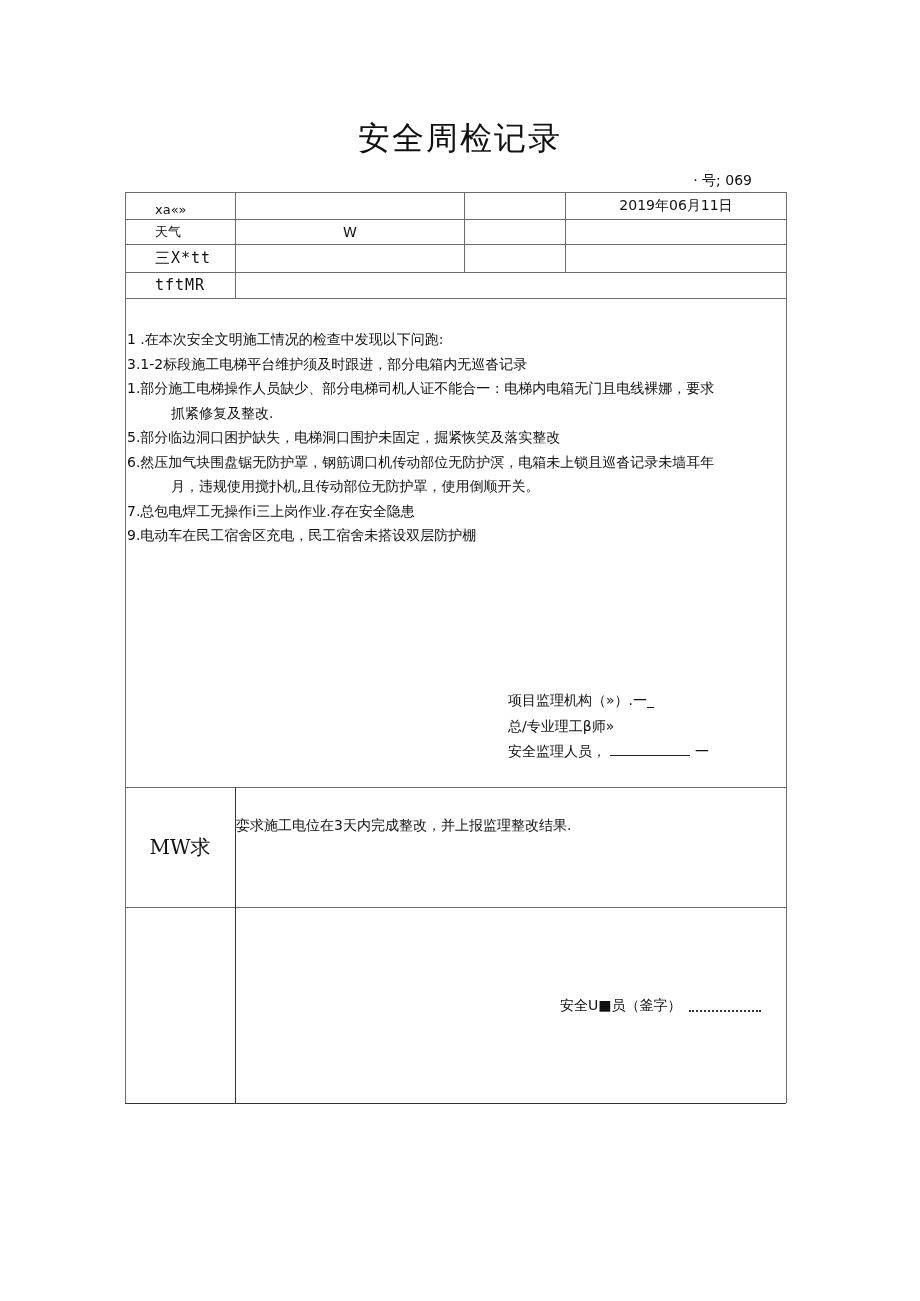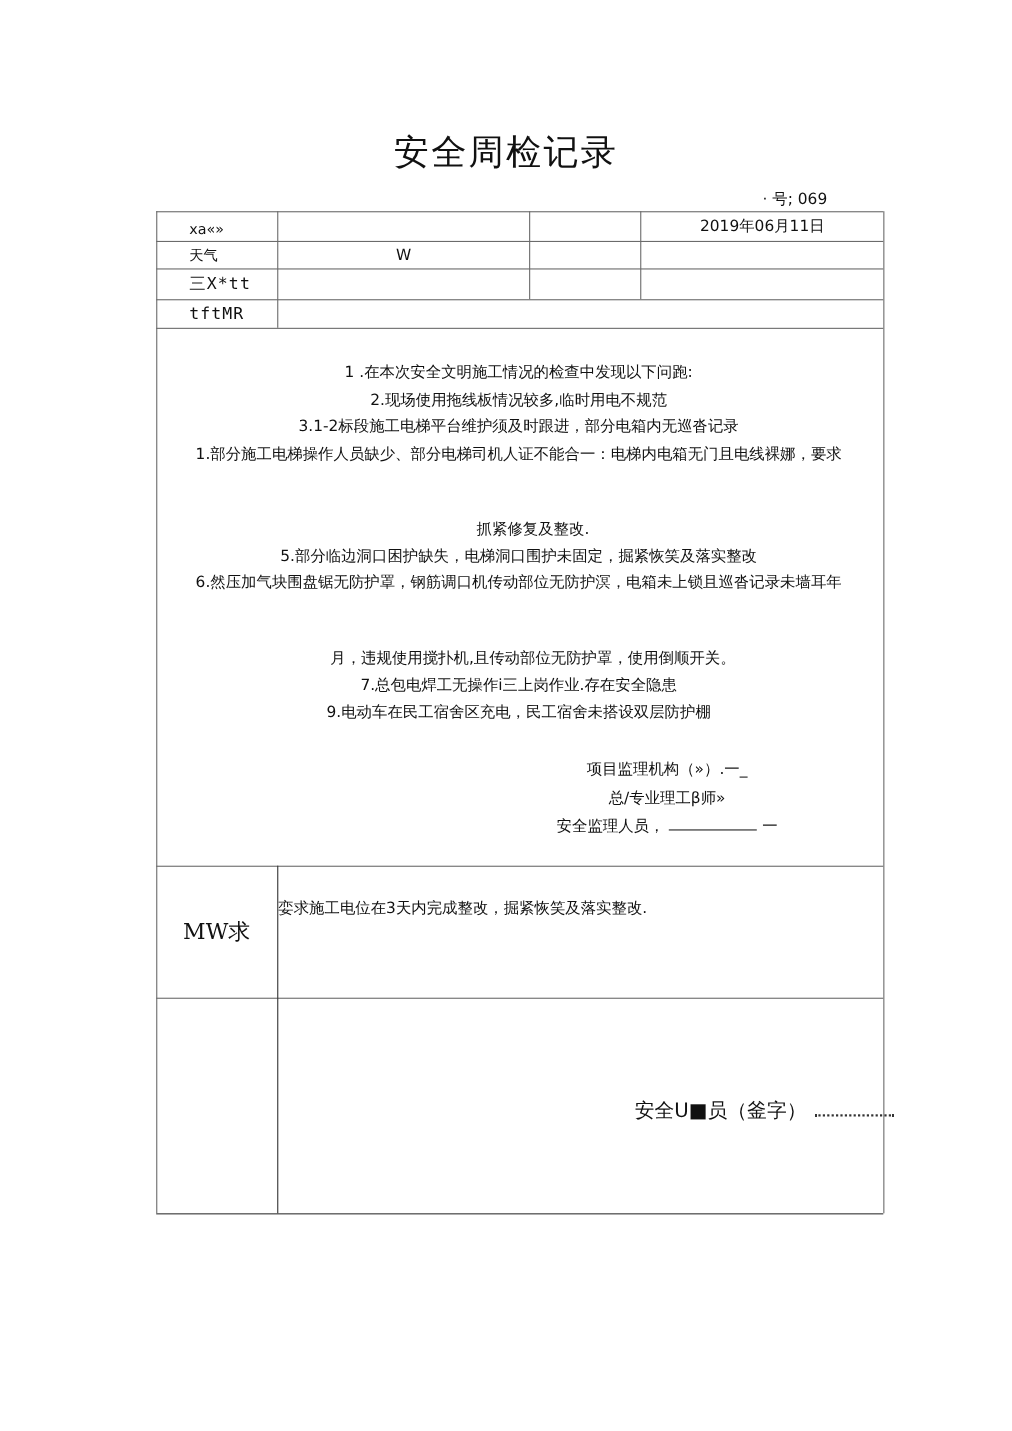--- a/index.html
+++ b/index.html
@@ -1,31 +1,31 @@
 <!DOCTYPE html>
 <html><head>
 <meta charset="utf-8">
 <style>
   html, body { margin:0; padding:0; background:#ffffff; }
   body { width:920px; height:1301px; position:relative; overflow:hidden;
          font-family:"DejaVu Sans","Liberation Sans",sans-serif; color:#111; }
   .title { position:absolute; left:0; width:920px; top:117px; text-align:center;
            font-family:"DejaVu Serif","Liberation Serif",serif; font-size:32px; letter-spacing:2px; color:#111; }
   .docno { position:absolute; right:168px; top:172px; font-size:14px; color:#111; }
-  .tbl { position:absolute; left:142px; top:192px; width:661px; height:911px;text-align:center; }
+  .tbl { position:absolute; left:125px; top:192px; width:661px; height:911px; }
   .line-h { position:absolute; height:0; border-top:1px solid #6b6b6b; }
   .line-v { position:absolute; width:0; border-left:1px solid #6b6b6b; }
   .cell { position:absolute; font-size:13px; display:flex; align-items:center; box-sizing:border-box; }
   .mono { font-family:"DejaVu Sans Mono","Liberation Mono",monospace; font-size:15px; letter-spacing:1px; }
   .serif { font-family:"DejaVu Serif","Liberation Serif",serif; }
   .issues { position:absolute; left:2px; top:135px; width:655px; font-size:14px; line-height:24.5px; }
   .issues div { white-space:nowrap; }
-  .issues .indent { padding-left:26px;margin-top:44px; }
+  .issues .indent { padding-left:44px; }
   .sig { position:absolute; left:364px; top:496px; font-size:14px; line-height:25.5px; }
-  .sig div { white-space:nowrap; }
+  .sig div { white-space:nowrap;margin-left:19px; }
   .blank { display:inline-block; width:80px; border-bottom:1px solid #222; height:12px; vertical-align:baseline; }
   .dots { display:inline-block; width:72px; border-bottom:2px dotted #333; height:10px; margin-left:8px; vertical-align:baseline; }
 </style>
 </head>
 <body>
 
 <div class="title">安全周检记录</div>
 <div class="docno">· 号; 069</div>
 
 <div class="tbl">
@@ -58,21 +58,20 @@
 
   <div class="cell mono" style="left:30px;top:52px;height:28px;">三X*tt</div>
   <div class="cell" style="left:111px;top:52px;width:228px;height:28px;"></div>
   <div class="cell" style="left:341px;top:52px;width:99px;height:28px;"></div>
   <div class="cell" style="left:441px;top:52px;width:220px;height:28px;"></div>
 
   <div class="cell mono" style="left:30px;top:80px;height:26px;">tftMR</div>
 
   <div class="issues">
     <div>1          .在本次安全文明施工情况的检查中发现以下问跑:</div>
-    <div>2.现场使用拖线板情况较多,临时用电不规范</div>
     <div>3.1-2标段施工电梯平台维护须及时跟进，部分电箱内无巡沓记录</div>
     <div>1.部分施工电梯操作人员缺少、部分电梯司机人证不能合一：电梯内电箱无门且电线裸娜，要求</div>
     <div class="indent">抓紧修复及整改.</div>
     <div>5.部分临边洞口困护缺失，电梯洞口围护未固定，掘紧恢笑及落实整改</div>
     <div>6.然压加气块围盘锯无防护罩，钢筋调口机传动部位无防护溟，电箱未上锁且巡沓记录未墙耳年</div>
     <div class="indent">月，违规使用搅扑机,且传动部位无防护罩，使用倒顺开关。</div>
     <div>7.总包电焊工无操作i三上岗作业.存在安全隐患</div>
     <div>9.电动车在民工宿舍区充电，民工宿舍未搭设双层防护棚</div>
   </div>
 
@@ -80,19 +79,19 @@
     <div>项目监理机构（»）.一_</div>
     <div>总/专业理工β师»</div>
     <div>
       <span>安全监理人员，</span>
       <span class="blank"></span>
       <span>一</span>
     </div>
   </div>
 
   <div class="cell serif" style="left:0;top:595px;width:110px;height:120px;justify-content:center;font-size:20px;">MW求</div>
-  <div class="cell" style="left:111px;top:625px;font-size:14px;white-space:nowrap;">娈求施工电位在3天内完成整改，掘紧恢笑及落实整改.</div>
+  <div class="cell" style="left:111px;top:625px;font-size:14px;white-space:nowrap;">娈求施工电位在3天内完成整改，并上报监理整改结果.</div>
 
-  <div class="cell" style="left:435px;top:805px;font-size:18px;white-space:nowrap;">
+  <div class="cell" style="left:435px;top:805px;font-size:14px;white-space:nowrap;">
     <span>安全U■员（釜字）</span>
     <span class="dots"></span>
   </div>
 </div>
 
 </body></html>

